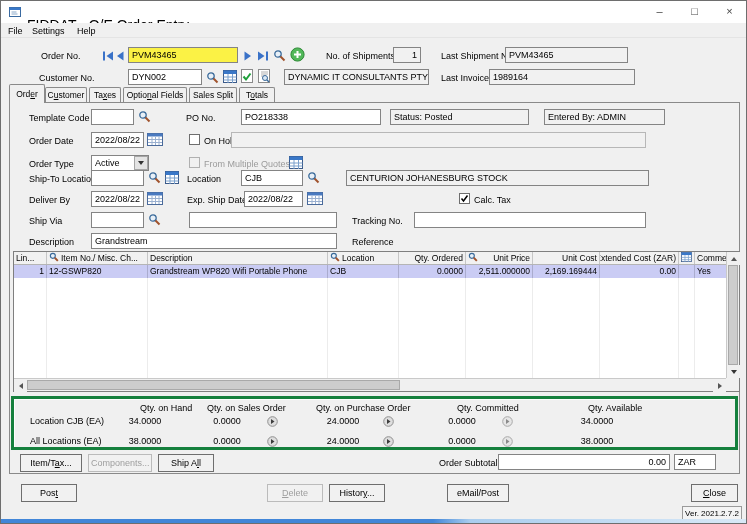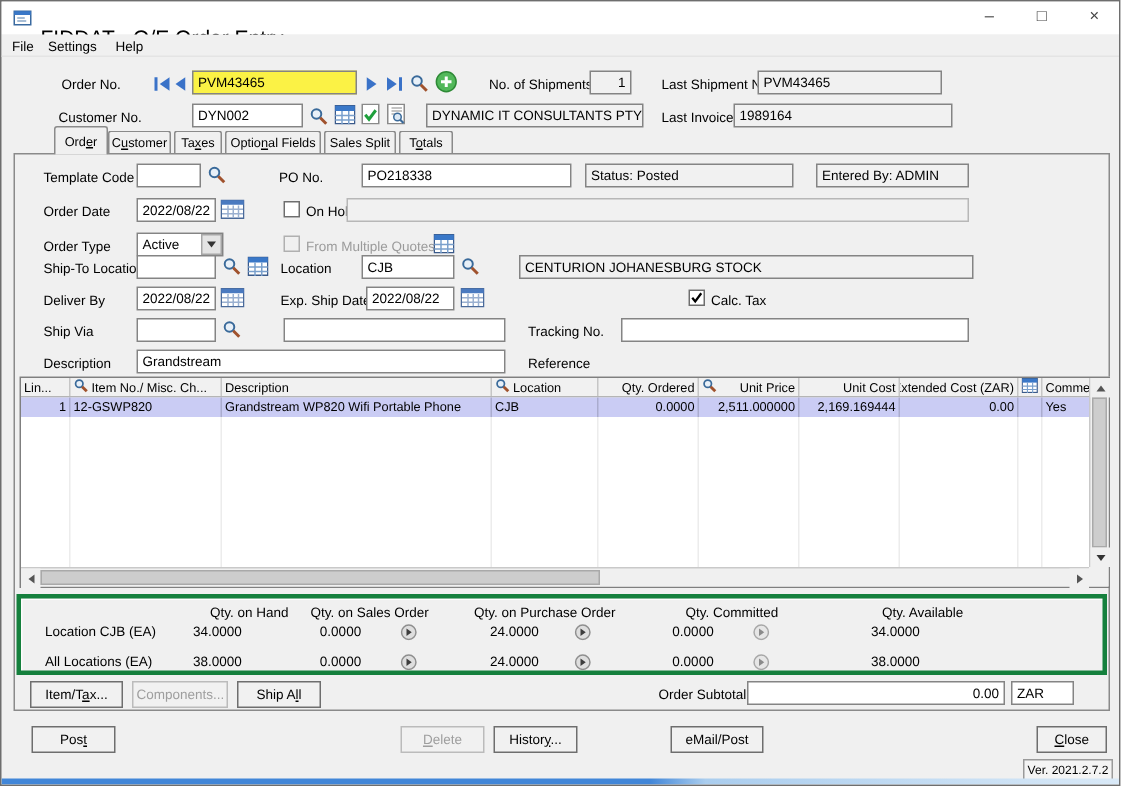--- a/index.html
+++ b/index.html
@@ -34,21 +34,21 @@
   .ddbtn { position:absolute; width:14px; height:14px; background:#e4e4e4; border:1px solid #a6a6a6;
            display:flex; align-items:center; justify-content:center; }
   .tri-down { width:0;height:0;border-left:3px solid transparent;border-right:3px solid transparent;border-top:4px solid #333; }
   .tri-up   { width:0;height:0;border-left:3px solid transparent;border-right:3px solid transparent;border-bottom:4px solid #555; }
   .tri-left { width:0;height:0;border-top:3px solid transparent;border-bottom:3px solid transparent;border-right:4px solid #555; }
   .tri-right{ width:0;height:0;border-top:3px solid transparent;border-bottom:3px solid transparent;border-left:4px solid #555; }
 
   
   .tab { position:absolute; top:86px; height:15px; background:#f0f0f0; border:1px solid #8a8a8a;
          border-bottom:none; border-radius:2px 2px 0 0; font-size:8.5px; text-align:center;
-         padding-top:2px; z-index:1; white-space:nowrap;margin-left:27px; }
+         padding-top:2px; z-index:1; white-space:nowrap; }
   .tab.active { top:83px; height:19px; padding-top:4px; z-index:2; }
   .panel { position:absolute; left:8px; top:101px; width:731px; height:372px;
            border:1px solid #8a8a8a; background:#f0f0f0; }
 
   
   .grid { position:absolute; left:12px; top:250px; width:727px; height:141px; background:#fff;
           border:1px solid #7f7f7f; font-size:8.5px; }
   .grid-head { position:absolute; left:0; top:0; width:712px; height:13px; display:flex;
                background:#f1f1f1; border-bottom:1px solid #b5b5b5; }
   .gh { display:flex; align-items:center; padding:0 2px; border-right:1px solid #c6c6c6;
@@ -183,21 +183,21 @@
   <span class="lbl" style="left:28px;top:112px">Template Code</span>
   <div class="fld" style="left:90px;top:108px;width:43px"></div>
   <span class="icon" style="left:137px;top:109px">
     <svg width="13" height="13" viewBox="0 0 13 13">
         <circle cx="5" cy="5" r="3.2" fill="#e8f0f8" stroke="#3a6a9a" stroke-width="1.3"></circle>
         <path d="M7.5 7.5L11.5 11.5" stroke="#a0522d" stroke-width="2"></path>
       </svg></span>
   <span class="lbl" style="left:185px;top:112px">PO No.</span>
   <div class="fld" style="left:240px;top:108px;width:140px">PO218338</div>
   <div class="fld ro" style="left:389px;top:108px;width:139px">Status: Posted</div>
-  <div class="fld ro" style="left:543px;top:108px;width:102px">Entered By: ADMIN</div>
+  <div class="fld ro" style="left:543px;top:108px;width:121px">Entered By: ADMIN</div>
 
   <span class="lbl" style="left:28px;top:135px">Order Date</span>
   <div class="fld" style="left:90px;top:131px;width:53px">2022/08/22</div>
   <span class="icon" style="left:146px;top:132px">
     <svg width="16" height="13" viewBox="0 0 16 13">
         <rect x="0.5" y="0.5" width="15" height="12" fill="#fff" stroke="#4a6a9a"></rect>
         <rect x="0.5" y="0.5" width="15" height="3" fill="#4a7ac0"></rect>
         <path d="M1 6.5h14M1 9.5h14M5 4v8M8.5 4v8M12 4v8" stroke="#9ab0d0"></path>
       </svg></span>
   <span class="cb" style="left:188px;top:133px"></span>

